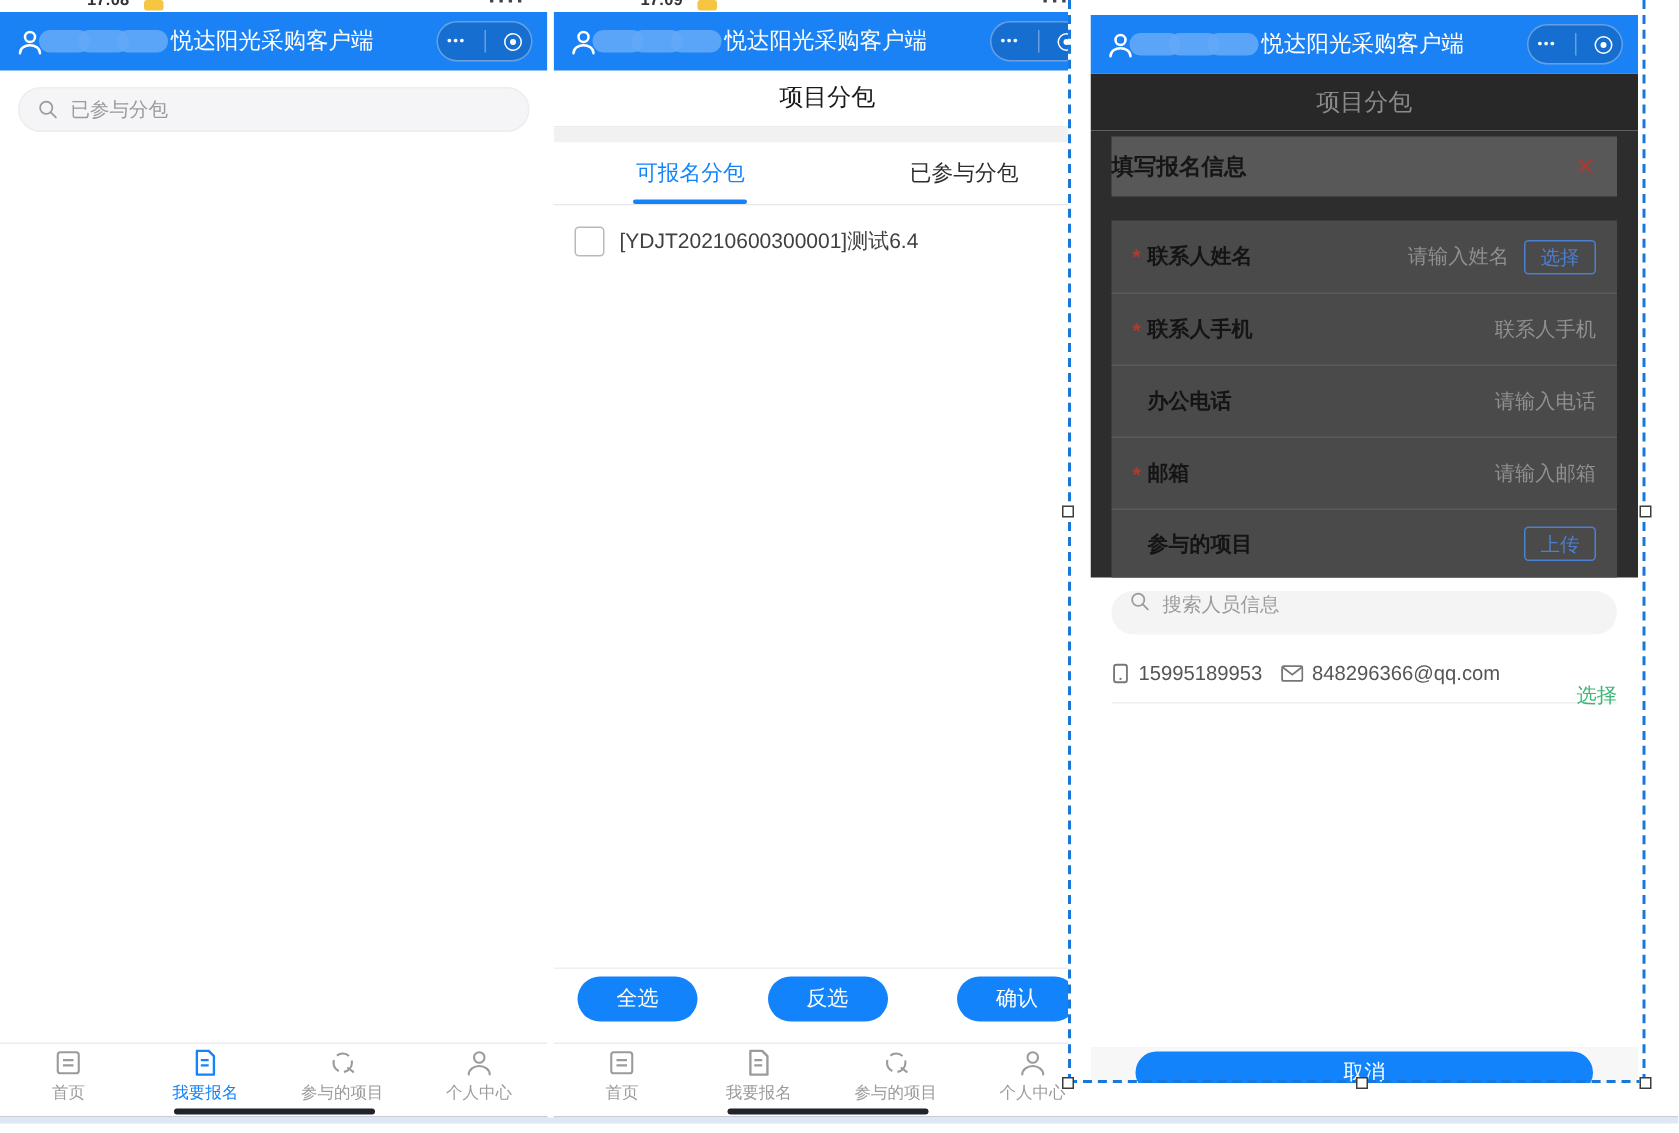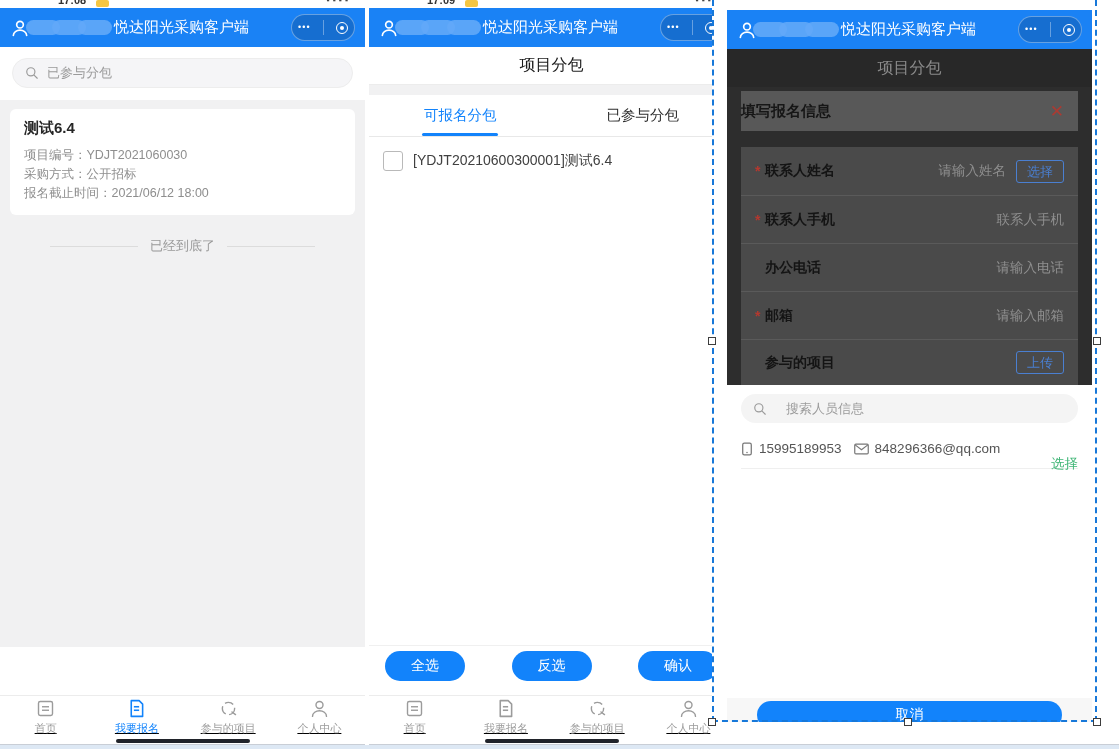--- a/index.html
+++ b/index.html
@@ -19,21 +19,21 @@
   .blurblob { height:15px; width:34px; background:#62a9f8; border-radius:8px; margin-left:-8px; opacity:.9; }
   .apptitle { color:#fff; font-size:15px; margin-left:2px; white-space:nowrap; }
   .capsule { position:absolute; right:10px; top:6px; width:64px; height:27px; border:1px solid rgba(255,255,255,.35);
     background:rgba(0,0,0,.15); border-radius:14px; display:flex; align-items:center; justify-content:space-around; }
   .capsule .dots { color:#fff; font-size:9px; letter-spacing:1px; line-height:1; }
   .capsule .divider { width:1px; height:15px; background:rgba(255,255,255,.35); }
   .capsule .target { width:12px; height:12px; border:1.5px solid #fff; border-radius:50%; position:relative; }
   .capsule .target::after { content:""; position:absolute; left:3px; top:3px; width:4px; height:4px; background:#fff; border-radius:50%; }
 
   .tabbar { position:absolute; left:0; bottom:7px; width:100%; height:43px; background:#fff;
-    border-top:1px solid #ececec; display:flex;text-decoration:underline; }
+    border-top:1px solid #ececec; display:flex; }
   .tabitem { flex:1; display:flex; flex-direction:column; align-items:center; justify-content:center; gap:2px; }
   .tabitem .lbl { font-size:11px; color:#9b9b9b; }
   .tabitem.active .lbl { color:#1283fb; }
   .homebar { position:absolute; left:50%; bottom:2px; transform:translateX(-50%); width:134px; height:4px;
     background:#20232a; border-radius:2px; }
 
   
   #p1 { left:0; }
   .searchsec { background:#fff; padding:11px 12px 12px; }
   .searchbox { height:30px; background:#f5f5f7; border:1px solid #ededed; border-radius:15px;
@@ -87,21 +87,21 @@
   .frow:first-child { border-top:none; }
   .frow:last-child { height:46px; }
   .frow .req { color:#b5382f; font-size:14px; font-weight:bold; margin-right:2px; width:8px; }
   .frow .flbl { font-size:14px; font-weight:bold; color:#141414; }
   .frow .sp { flex:1; }
   .frow .fph { font-size:13.5px; color:#8f8f8f; }
   .dimbtn { margin-left:10px; font-size:13px; color:#4a7fd1; border:1px solid #4a7fd1; background:transparent;
     border-radius:3px; padding:4px 10px; line-height:1; }
   .picker { height:338px; background:#fff; position:relative; }
   .psearch { margin:9px 14px 0; height:29px; background:#f4f4f4; border-radius:15px;
-    display:flex; align-items:center; padding:0 12px; gap:19px; }
+    display:flex; align-items:flex-start; padding:0 12px; gap:8px; }
   .psearch .ph { font-size:13px; color:#9b9b9b; }
   .contact { margin:18px 14px 0; border-bottom:1px solid #efefef; padding-bottom:12px; position:relative; }
   .contact .nm { font-size:13.5px; color:#333; margin-bottom:7px; }
   .contact .row2 { display:flex; align-items:center; gap:6px; font-size:13.5px; color:#555; }
   .contact .pick { position:absolute; right:0; top:14px; font-size:13.5px; color:#3eb575; }
   .cancelstrip { position:absolute; left:0; bottom:0; width:100%; height:34px; background:#f7f7f7;
     display:flex; align-items:center; }
   .cancelbtn { margin:0 30px; flex:1; height:28px; border-radius:14px; background:#1283fb; color:#fff;
     font-size:14px; display:flex; align-items:center; justify-content:center; border:none; }
 
@@ -138,33 +138,20 @@
         <span class="target"></span>
       </span>
     </div>
     <div class="searchsec">
       <div class="searchbox">
         <svg width="14" height="14" viewBox="0 0 24 24">
           <circle cx="10" cy="10" r="7" fill="none" stroke="#9b9b9b" stroke-width="2"></circle>
           <line x1="15.5" y1="15.5" x2="21" y2="21" stroke="#9b9b9b" stroke-width="2" stroke-linecap="round"></line>
         </svg>
         <span class="ph">已参与分包</span>
-      </div>
-    </div>
-    <div class="graybody">
-      <div class="projcard">
-        <div class="ttl">测试6.4</div>
-        <div class="ln">项目编号：YDJT2021060030</div>
-        <div class="ln">采购方式：公开招标</div>
-        <div class="ln">报名截止时间：2021/06/12 18:00</div>
-      </div>
-      <div class="endline">
-        <span class="rule"></span>
-        <span class="txt">已经到底了</span>
-        <span class="rule"></span>
       </div>
     </div>
     <div class="tabbar">
       <div class="tabitem">
         <svg width="21" height="21" viewBox="0 0 24 24">
           <rect x="4" y="4" width="16" height="16" rx="2" fill="none" stroke="#9b9b9b" stroke-width="1.6"></rect>
           <line x1="8" y1="10" x2="16" y2="10" stroke="#9b9b9b" stroke-width="1.6"></line>
           <line x1="8" y1="14" x2="16" y2="14" stroke="#9b9b9b" stroke-width="1.6"></line>
         </svg>
         <span class="lbl">首页</span>

